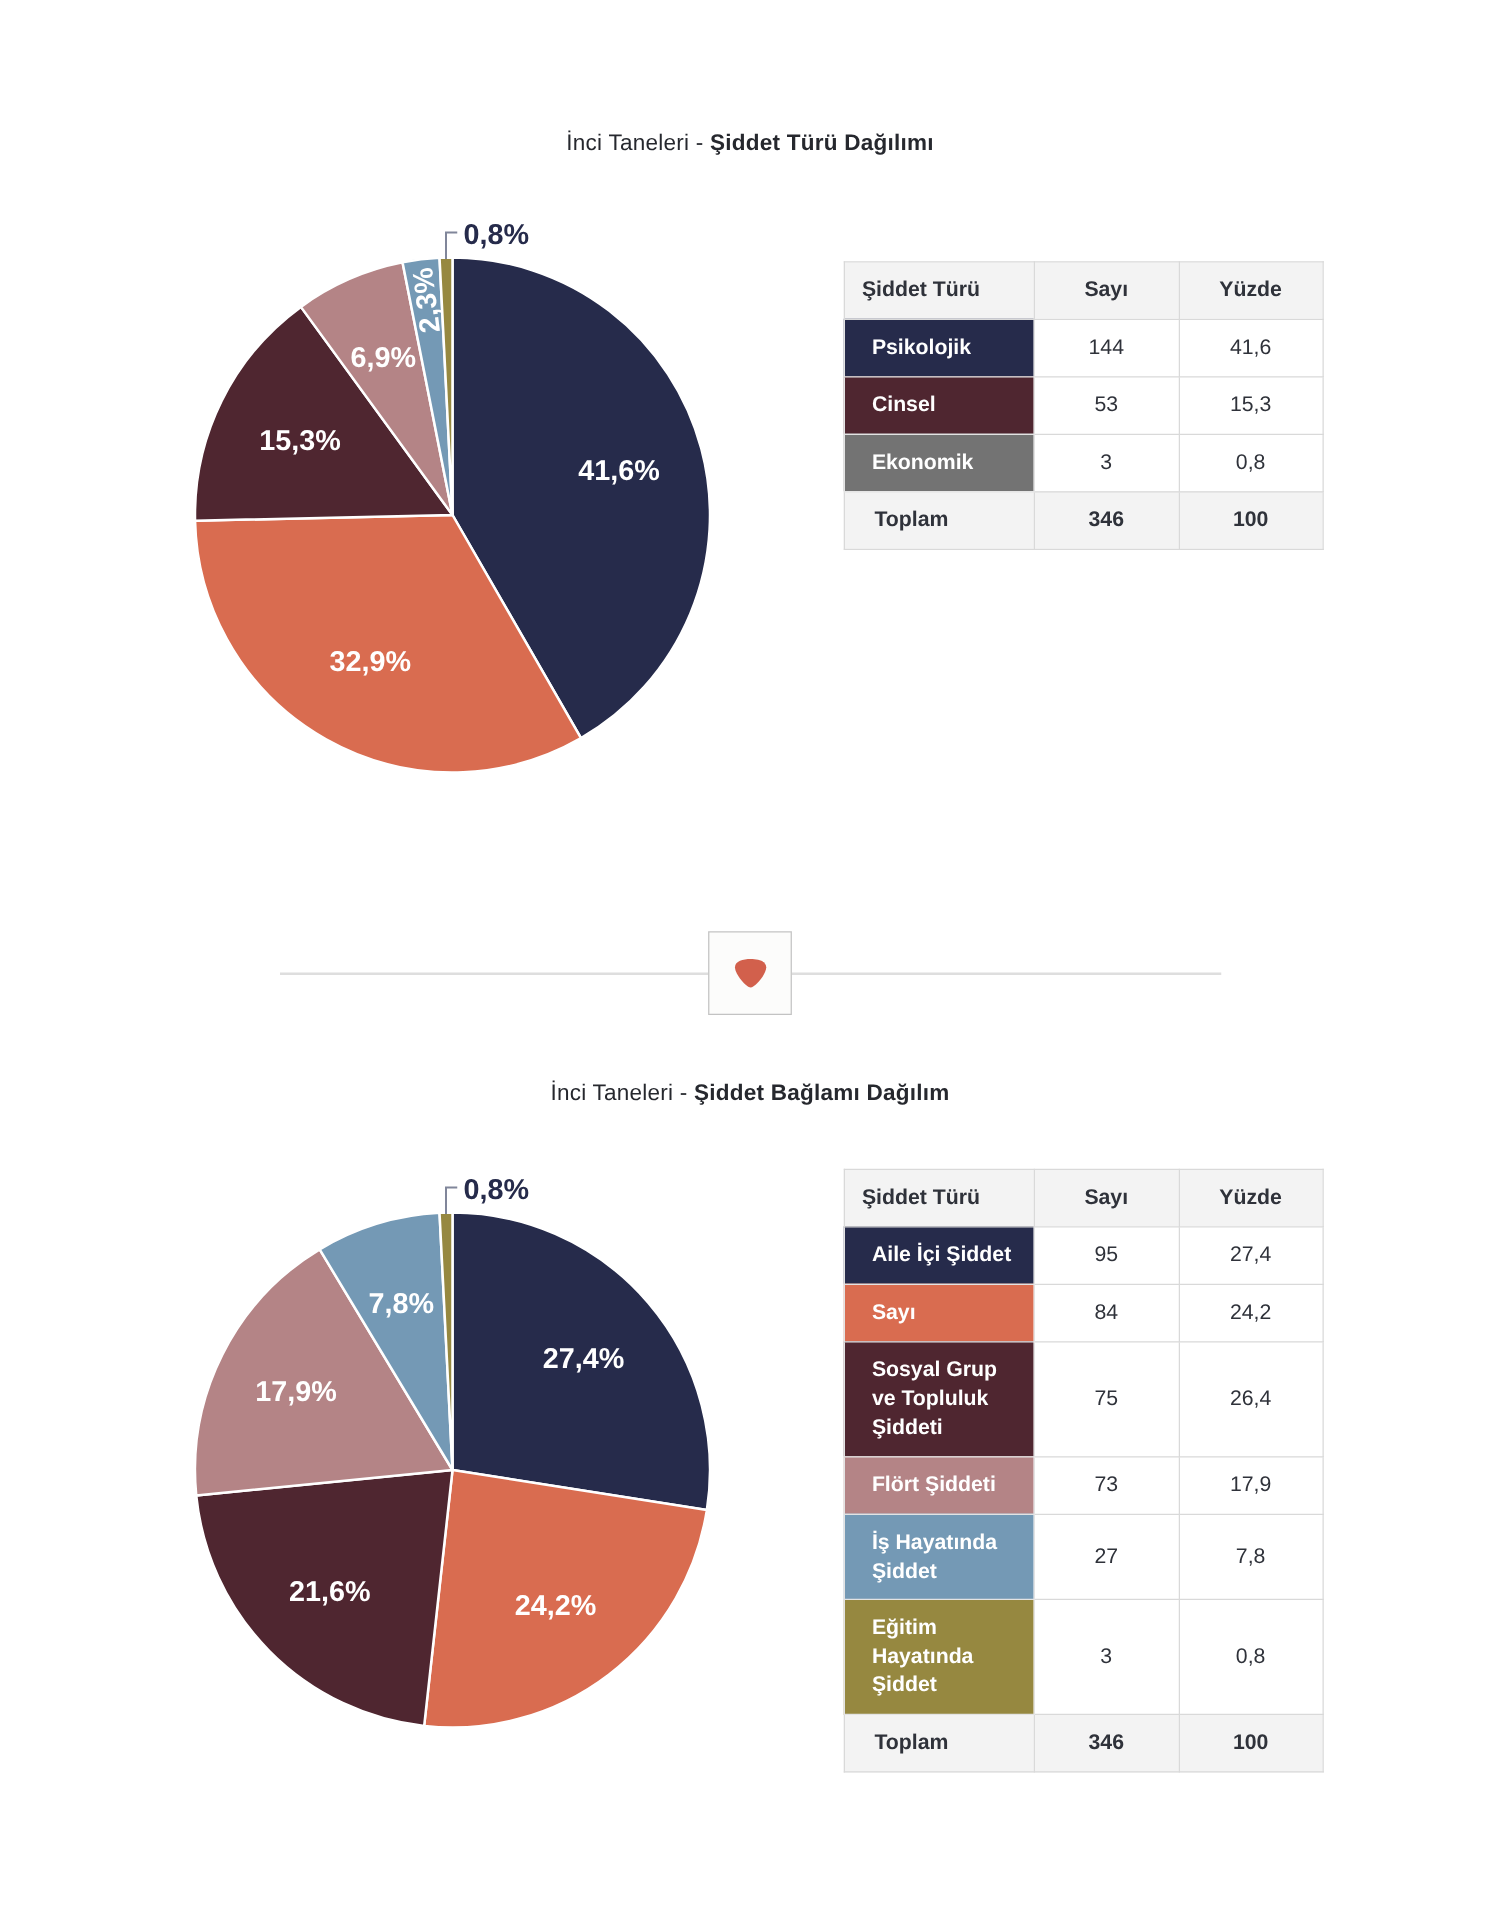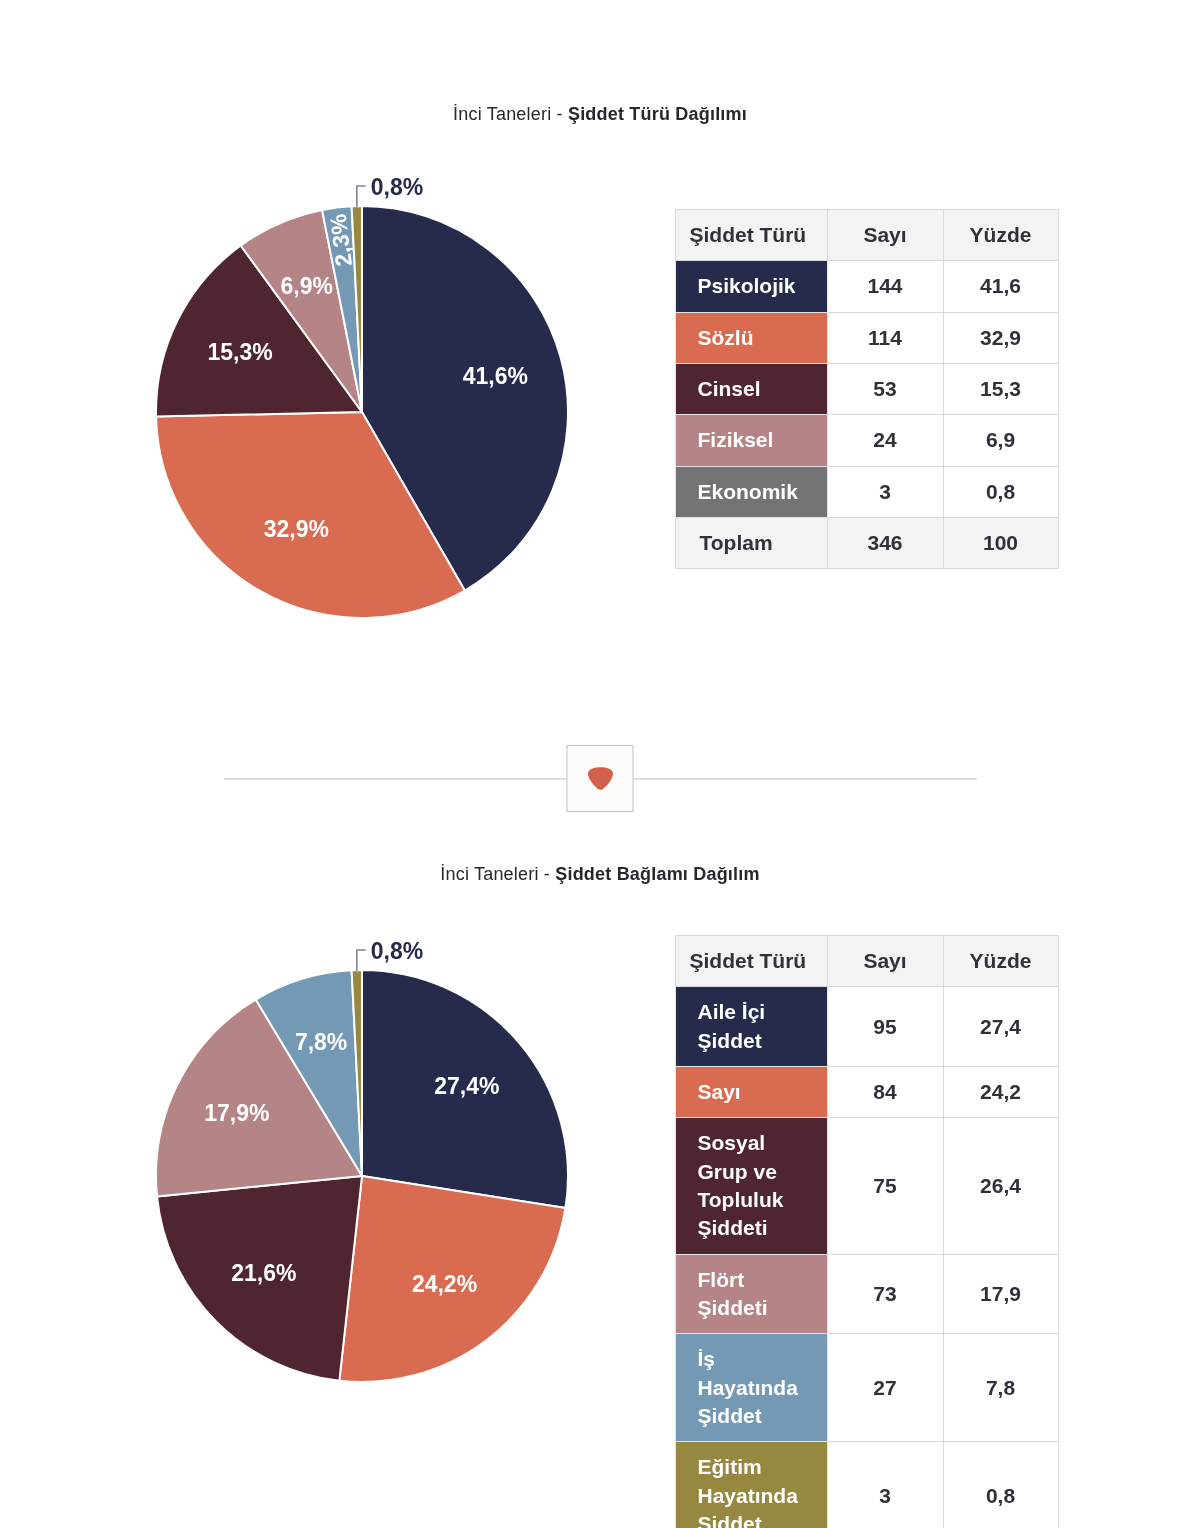--- a/index.html
+++ b/index.html
@@ -46,29 +46,28 @@
   .pie-callout { fill: none; stroke: #80869a; stroke-width: 1.6; }
 
   .table-wrap { flex: 0 0 383px; }
   .section--first .table-wrap { margin-top: 40px; }
   .section--second .table-wrap { margin-top: 2px; }
 
   table.data-table {
     border-collapse: collapse;
     table-layout: fixed;
     width: 383px;
-    font-size: 21px;
+    font-size: 17px;
     color: #2f323a;
   }
   .data-table th, .data-table td {
     border: 1px solid #d9d9d9;
     padding: 11px 12px;
     line-height: 1.35;
     vertical-align: middle;
-    font-weight: bold;
   }
   .data-table thead th {
     background: #f3f3f3;
     font-weight: 700;
     text-align: center;
   }
   .data-table thead th.col-label { text-align: left; padding-left: 14px; }
   .data-table td.cell-label {
     color: #ffffff;
     font-weight: 700;
@@ -149,33 +148,23 @@
                 <th class="col-num">Yüzde</th>
               </tr>
             </thead>
             <tbody>
               <tr>
                 <td class="cell-label" style="background: rgb(38, 43, 75);">Psikolojik</td>
                 <td class="cell-num">144</td>
                 <td class="cell-num">41,6</td>
               </tr>
               <tr>
-                <td class="cell-label" style="background: rgb(217, 108, 80);">Sözlü</td>
-                <td class="cell-num">114</td>
-                <td class="cell-num">32,9</td>
-              </tr>
-              <tr>
                 <td class="cell-label" style="background: rgb(79, 38, 48);">Cinsel</td>
                 <td class="cell-num">53</td>
                 <td class="cell-num">15,3</td>
-              </tr>
-              <tr>
-                <td class="cell-label" style="background: rgb(180, 132, 134);">Fiziksel</td>
-                <td class="cell-num">24</td>
-                <td class="cell-num">6,9</td>
               </tr>
               <tr>
                 <td class="cell-label" style="background: #737373;">Ekonomik</td>
                 <td class="cell-num">3</td>
                 <td class="cell-num">0,8</td>
               </tr>
             </tbody>
             <tfoot>
               <tr>
                 <td class="cell-total-label">Toplam</td>

